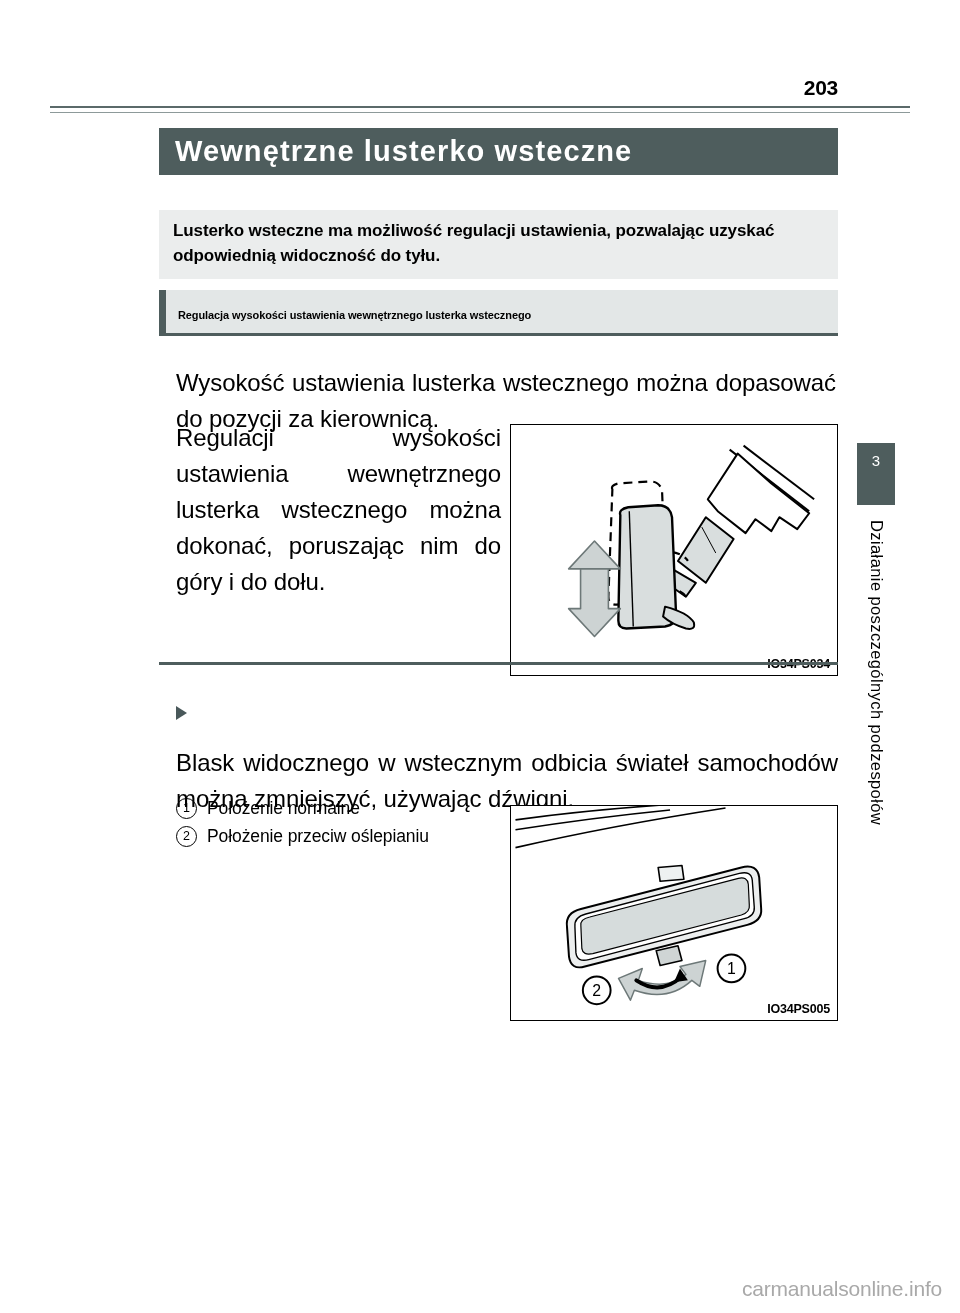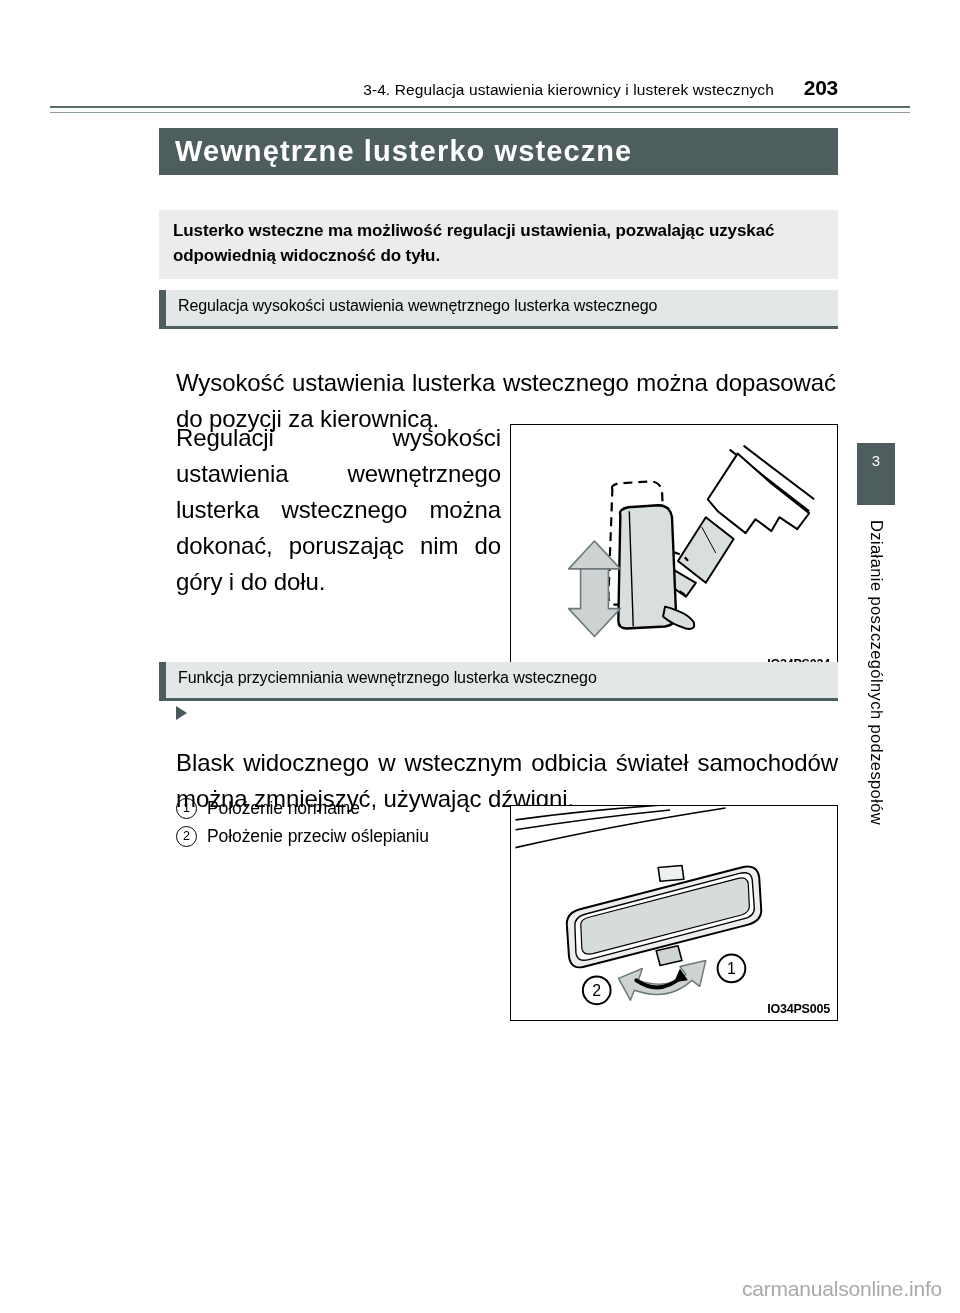--- a/index.html
+++ b/index.html
@@ -94,24 +94,24 @@
     border-bottom: 3px solid #4e5d5d;
     box-sizing: border-box;
     display: flex;
   }
   .section-head .bar {
     width: 7px;
     background: #4e5d5d;
     flex: 0 0 7px;
   }
   .section-head .label {
-    font-size: 16px;
-    font-weight: normal;
+    font-size: 11px;
+    font-weight: bold;
     line-height: 1.45;
-    padding: 4px 10px 9px 12px;
+    padding: 18px 10px 9px 12px;
     letter-spacing: -0.1px;
   }
   #section-head-1 { top: 290px; }
   #section-head-2 { top: 662px; }
 
   
   .body-text {
     position: absolute;
     font-size: 24px;
     line-height: 1.5;
@@ -249,21 +249,20 @@
     bottom: 12px;
     font-size: 21px;
     color: #a9a9a9;
     letter-spacing: -0.2px;
   }
 </style>
 </head>
 <body>
 
 <div id="page-header">
-  <span id="header-title">3-4. Regulacja ustawienia kierownicy i lusterek wstecznych</span>
   <span id="page-number">203</span>
 </div>
 <div id="header-rule"></div>
 
 <div id="title-bar">
   <span class="title-text">Wewnętrzne lusterko wsteczne</span>
 </div>
 
 <div id="intro-box">
   <p>Lusterko wsteczne ma możliwość regulacji ustawienia, pozwalając uzyskać odpowiednią widoczność do tyłu.</p>
@@ -300,21 +299,20 @@
     <path d="M155 166 Q178 172 184 182 Q186 190 176 188 Q162 184 153 176 Z" fill="#d9dede" stroke="#000" stroke-width="2" stroke-linejoin="round"></path>
 
     <path d="M84 128 L98 128 L98 168 L110 168 L84 196 L58 168 L70 168 L70 128 L84 128 Z
              M84 128 L58 128 L84 100 L110 128 Z" fill="#cdd3d3" stroke="#6d7878" stroke-width="1.6" stroke-linejoin="round"></path>
   </svg>
   <span class="fig-caption">IO34PS034</span>
 </div>
 
 <div class="section-head" id="section-head-2">
   <div class="bar"></div>
-  <div class="label">Funkcja przyciemniania wewnętrznego lusterka wstecznego</div>
 </div>
 
 <div id="bullet-line">
   <span class="tri"></span>
 </div>
 
 <p class="body-text" id="para-3">Blask widocznego w wstecznym odbicia świateł samochodów można zmniejszyć, używając dźwigni.</p>
 
 <div id="numbered-list">
   <div class="num-item">

